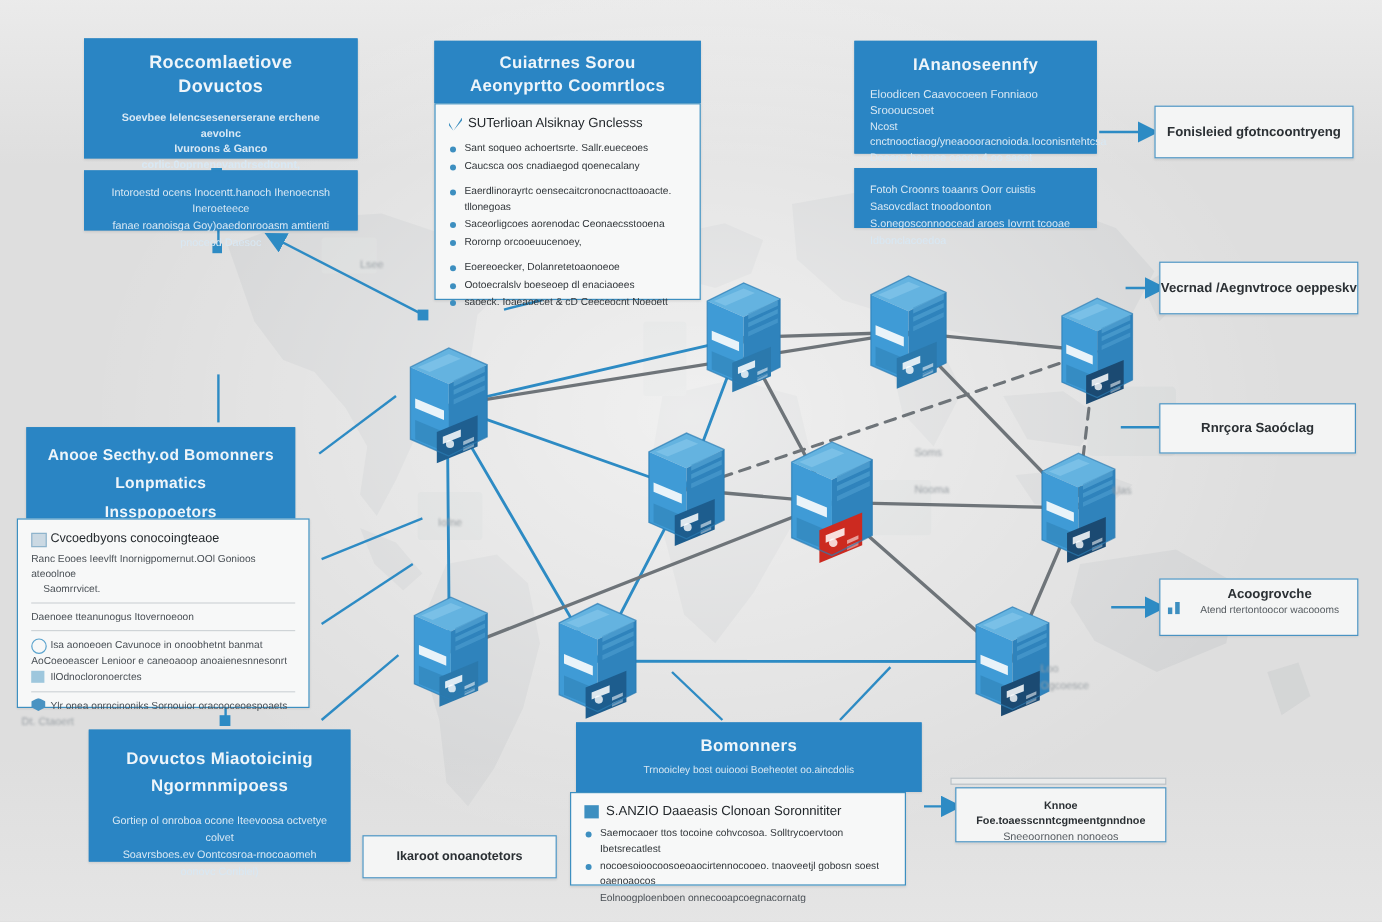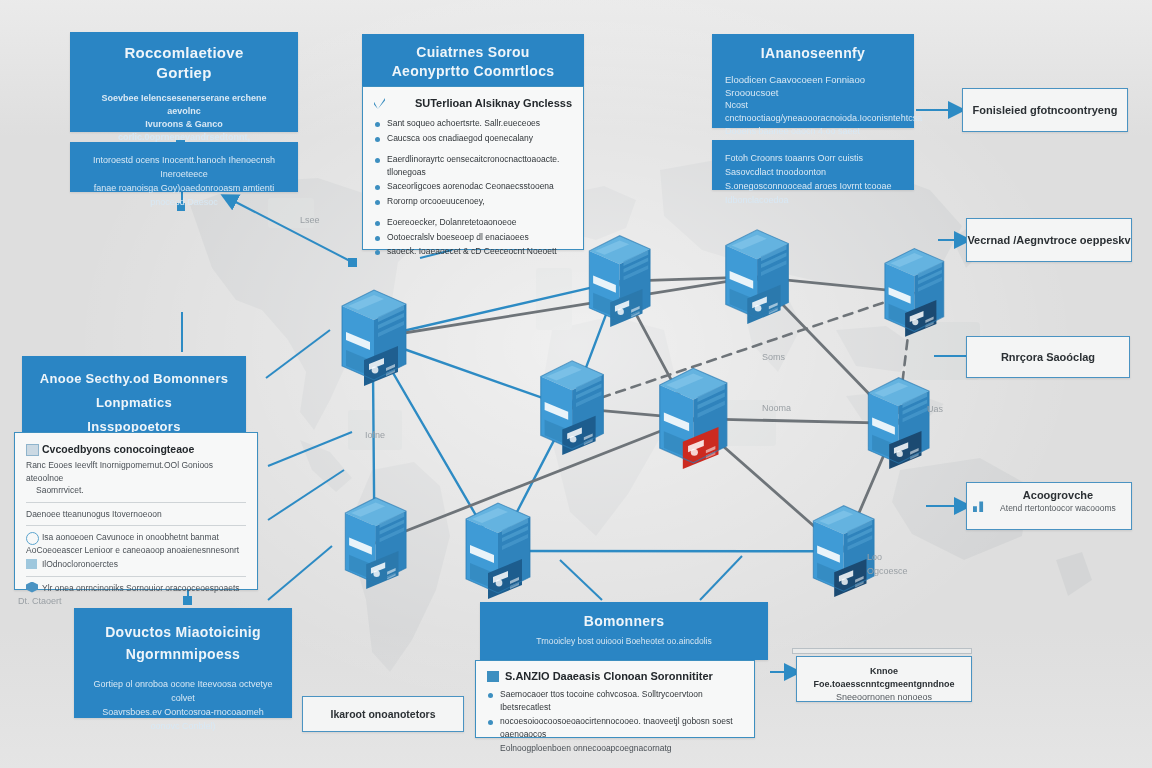--- a/index.html
+++ b/index.html
@@ -42,21 +42,21 @@
     text-align:center;color:#d5e6f2;filter:blur(.6px);
   }
   .pan-blue .p-body{color:#d8e8f4;filter:blur(.6px);}
 
   .pan-white{
     background:#f7f8f8;
     border:1.4px solid #3d8fc0;
     box-shadow:0 1px 2px rgba(0,0,0,.10);
     color:#31363a;
   }
-  .pan-white .w-title{font-weight:700;color:#23282c;filter:blur(.5px);justify-content:space-between;}
+  .pan-white .w-title{font-weight:400;color:#23282c;filter:blur(.5px);}
   .pan-white .w-line{color:#4a5056;filter:blur(.6px);}
 
   .pan-plain{
     background:#f4f5f5;
     border:1.4px solid #4a93c2;
     color:#2b3034;
     display:flex;align-items:center;justify-content:center;
     text-align:center;
     box-shadow:0 1px 2px rgba(0,0,0,.09);
   }
@@ -121,21 +121,21 @@
       <rect x="536" y="268" width="36" height="62" rx="3"></rect>
       <rect x="718" y="400" width="58" height="46" rx="3"></rect>
       <rect x="906" y="322" width="74" height="58" rx="4"></rect>
     </g>
   </svg>
   <div class="vignette"></div>
 
   <div id="map-label-host">
       <div class="ghost-text" style="left: 300px; top: 215px; font-size: 9px;">Lsee</div>
       <div class="ghost-text" style="left: 365px; top: 430px; font-size: 9px;">Iofne</div>
-      <div class="ghost-text" style="left: 762px; top: 352px; font-size: 9px;">Soms</div>
+      <div class="ghost-text" style="left: 762px; top: 372px; font-size: 9px;">Soms</div>
       <div class="ghost-text" style="left: 762px; top: 376px; font-size: 9px; margin-top: 27px;">Nooma</div>
       <div class="ghost-text" style="left: 927px; top: 404px; font-size: 9px;">Uas</div>
       <div class="ghost-text" style="left: 867px; top: 552px; font-size: 9px;">Loo</div>
       <div class="ghost-text" style="left: 867px; top: 566px; font-size: 9px;">Ogcoesce</div>
     </div>
 
   <svg class="net-layer" viewBox="0 0 1152 768">
     <defs>
       <marker id="arw-blue" markerWidth="9" markerHeight="9" refX="7" refY="4.5" orient="auto">
         <path d="M0,0 L9,4.5 L0,9 Z" fill="#2d8bc4"></path>
@@ -419,21 +419,21 @@
               <path d="M14,22 L46,6 L78,20 L78,80 L46,96 L14,82 Z" fill="none" stroke="#2b7cb3" stroke-width="1.1" opacity=".7"></path>
             </g>
           </svg>
         </div>
       </div>
     </div>
 
   <div class="panel pan-blue" style="left:70px;top:32px;width:228px;height:100px;padding:10px 14px;">
     <div class="p-title" style="font-size:15px;line-height:20px;">
       <span>Roccomlaetiove</span><br>
-      <span>Gortiep</span>
+      <span>Dovuctos</span>
     </div>
     <div class="p-body" style="font-size:9px;line-height:13px;margin-top:9px;text-align:center;font-weight:bold;">
       <div>Soevbee Ielencsesenerserane erchene aevolnc</div>
       <div>Ivuroons &amp; Ganco corlic.0oprnenevandrsedtonnt,</div>
       <div>Danctadatsd conbecnaalconsi ona Igcind Donnbentd</div>
     </div>
   </div>
 
   <div class="panel pan-blue" style="left:70px;top:142px;width:228px;height:50px;padding:10px 12px;">
     <div class="p-body" style="font-size:9px;line-height:14px;text-align:center;">

